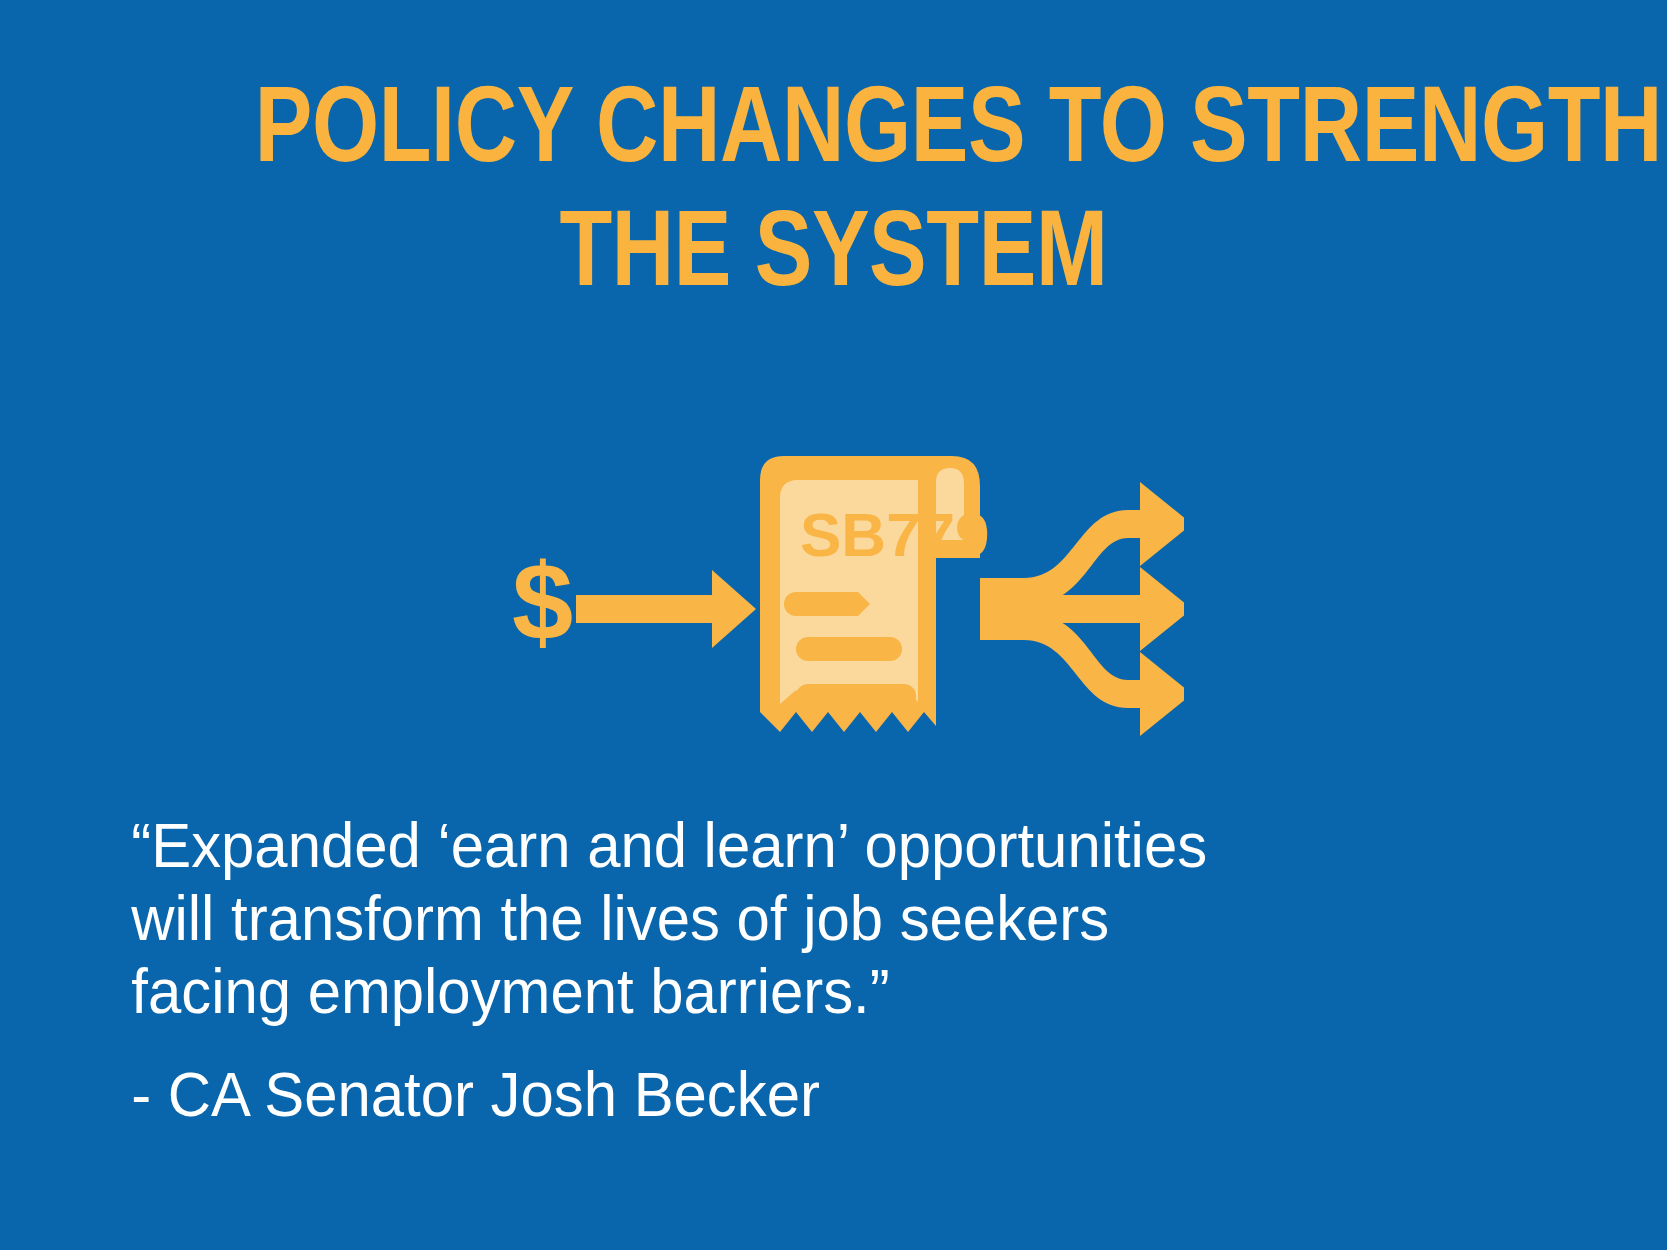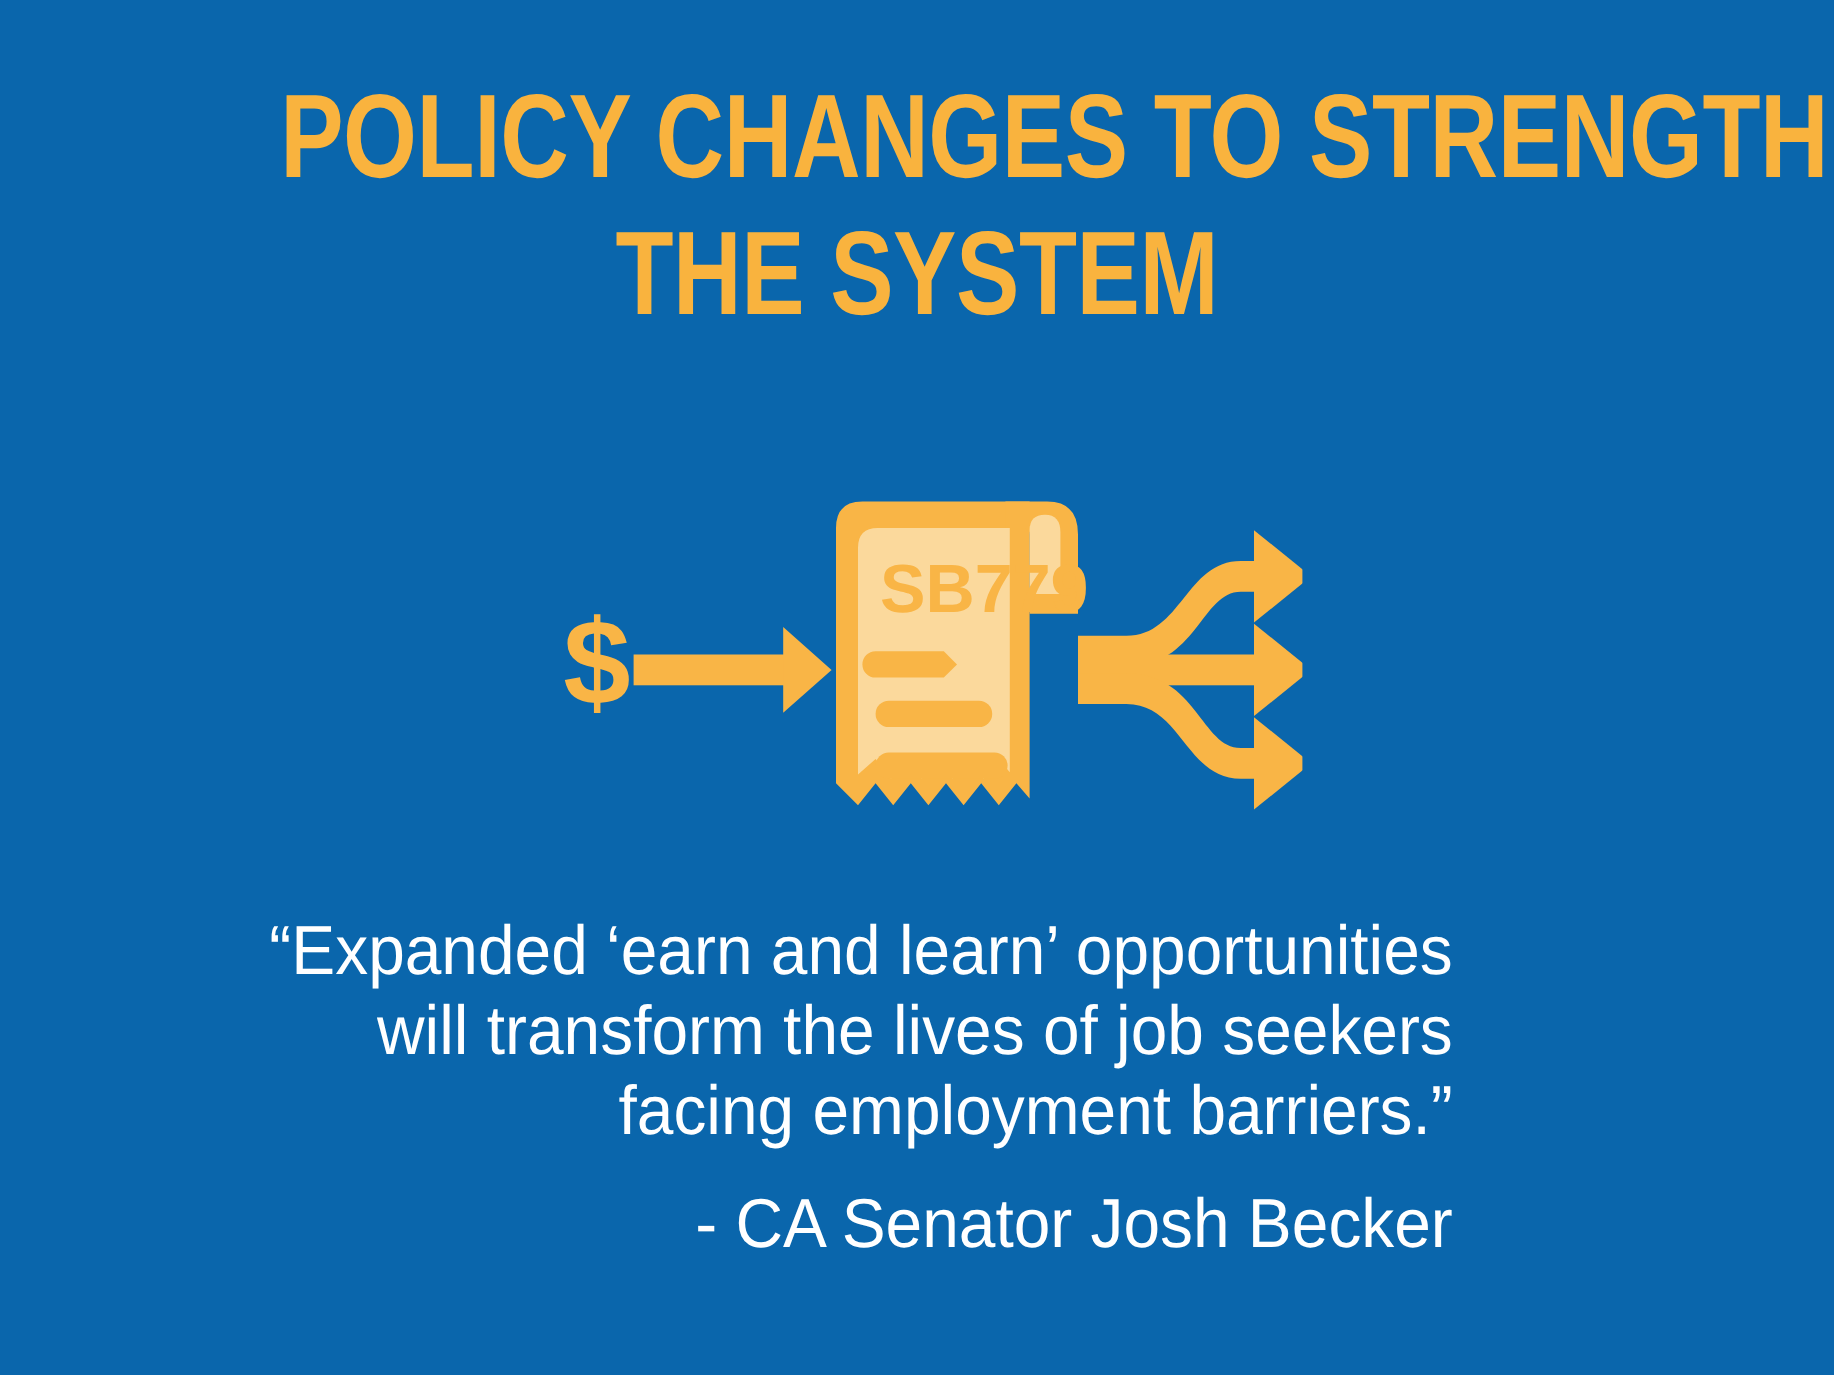--- a/index.html
+++ b/index.html
@@ -56,23 +56,23 @@
     display: flex;
     align-items: center;
     justify-content: center;
   }
   .graphic svg { display: block; }
 
   
   .quote-block {
     position: absolute;
     left: 0;
-    top: 828px;
+    top: 809px;
     width: 1452px;
-    text-align: right;
+    text-align: left;
     padding: 0 100px;
     box-sizing: border-box;
   }
   .quote-line {
     color: #ffffff;
     font-family: "Liberation Sans Narrow", "Liberation Sans", sans-serif;
     font-weight: 400;
     font-size: 63px;
     line-height: 73px;
     letter-spacing: 0px;

